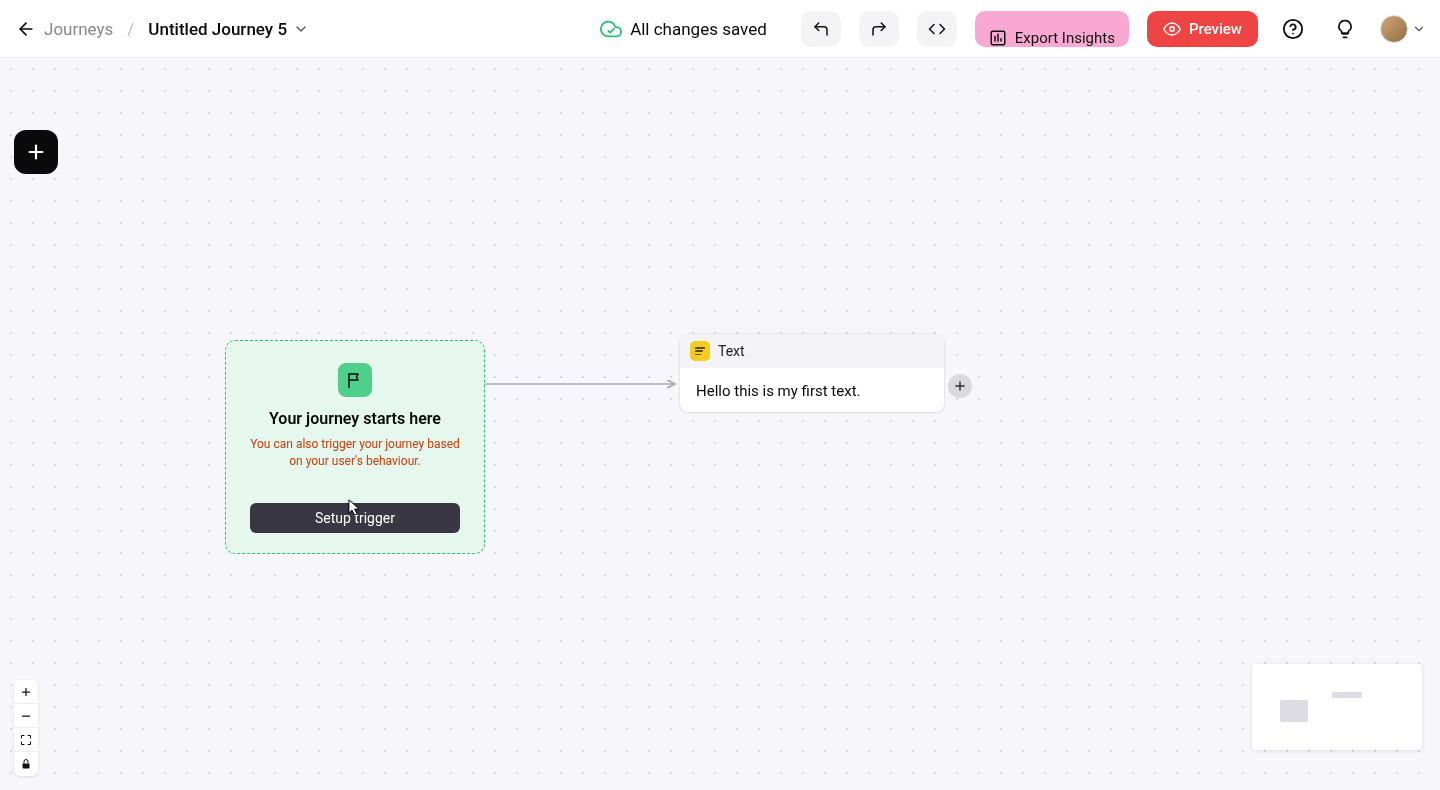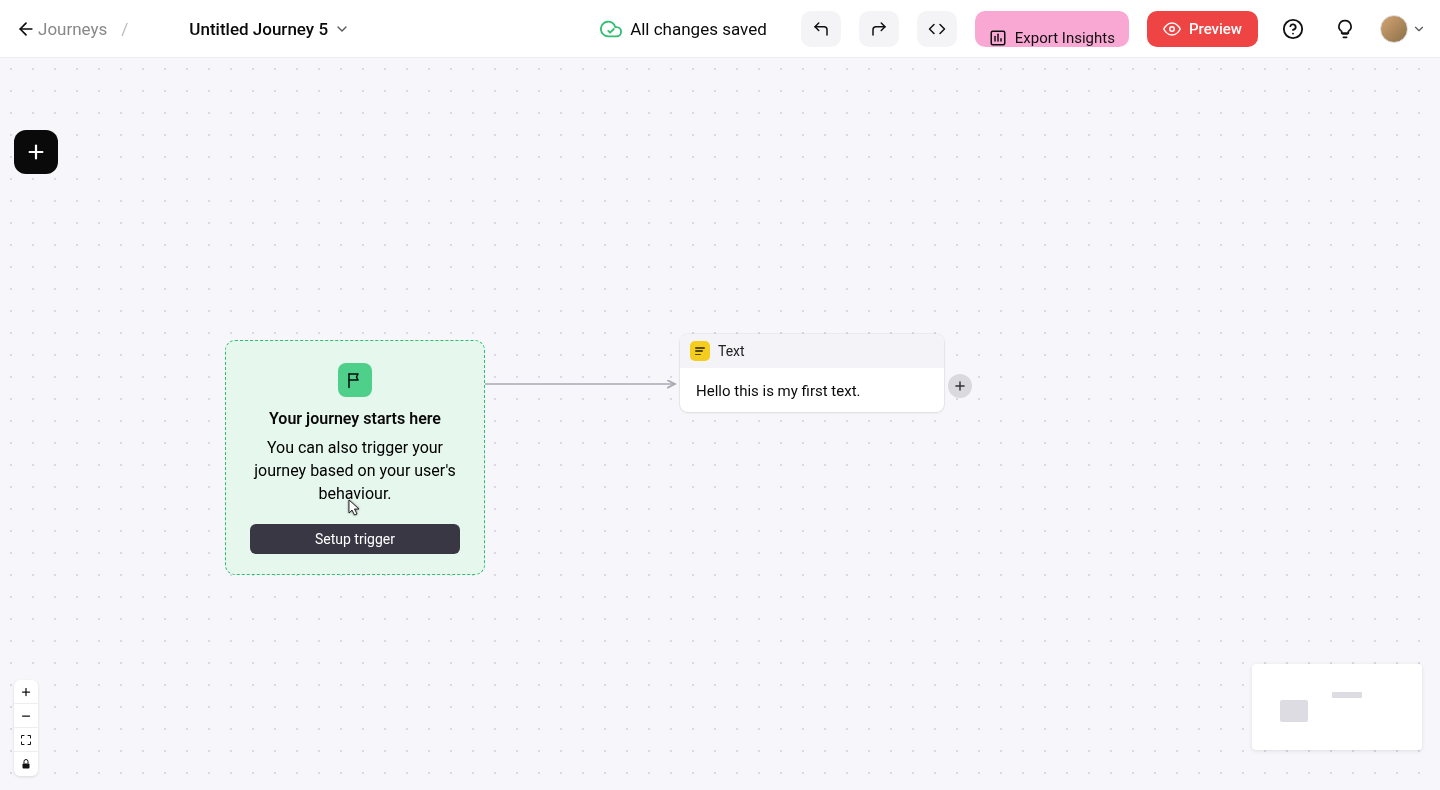--- a/index.html
+++ b/index.html
@@ -10,26 +10,26 @@
   .header {
     height: 58px;
     display: flex;
     align-items: center;
     padding: 0 14px 0 14px;
     border-bottom: 1px solid #ececf1;
     background: #fff;
     position: relative;
     z-index: 10;
   }
-  .header-left { display: flex; align-items: center; gap: 0; }
+  .header-left { display: flex; align-items: center; gap: 6px; }
   .back-arrow { width: 24px; height: 24px; display:flex; align-items:center; justify-content:center; cursor:pointer; color:#0a0a0a; }
   .breadcrumb { display: flex; align-items: center; gap: 14px; font-size: 17px; }
   .crumb-muted { color: #888; cursor:pointer; }
   .crumb-sep { color: #bbb; }
-  .crumb-current { display:flex; align-items:center; gap:6px; cursor:pointer;margin-left:47px; }
+  .crumb-current { display:flex; align-items:center; gap:6px; cursor:pointer; }
   .crumb-name { color:#0a0a0a; font-weight:500; }
   .chevron { color:#555; }
   .header-spacer { flex: 1; }
   .header-right { display: flex; align-items: center; gap: 18px; }
   .save-status { display: flex; align-items: center; gap: 8px; font-size: 17px; color:#0a0a0a; margin-right: 16px; }
   .cloud-icon { color: #2fbf71; }
   .icon-btn {
     width: 40px; height: 36px;
     border-radius: 10px;
     background: #f4f4f6;
@@ -92,21 +92,21 @@
     z-index:3;
   }
   .flag-badge {
     width:34px; height:34px; border-radius:8px;
     background:#4fd08a;
     display:flex; align-items:center; justify-content:center;
     color:#0a0a0a;
     margin-bottom:12px;
   }
   .start-title { font-size:16px; font-weight:600; color:#0a0a0a; margin-bottom:8px; }
-  .start-sub { font-size:16px; color:#000000; line-height:1.45; margin-bottom:18px; }
+  .start-sub { font-size:12px; color:#c2410c; line-height:1.45; margin-bottom:32px; }
   .trigger-btn {
     width: 210px; height:30px;
     border-radius:6px; background:#3a3744; color:#fff;
     font-size:14px; display:flex; align-items:center; justify-content:center;
     cursor:pointer;
   }
 
   
   .connector {
     position:absolute;

